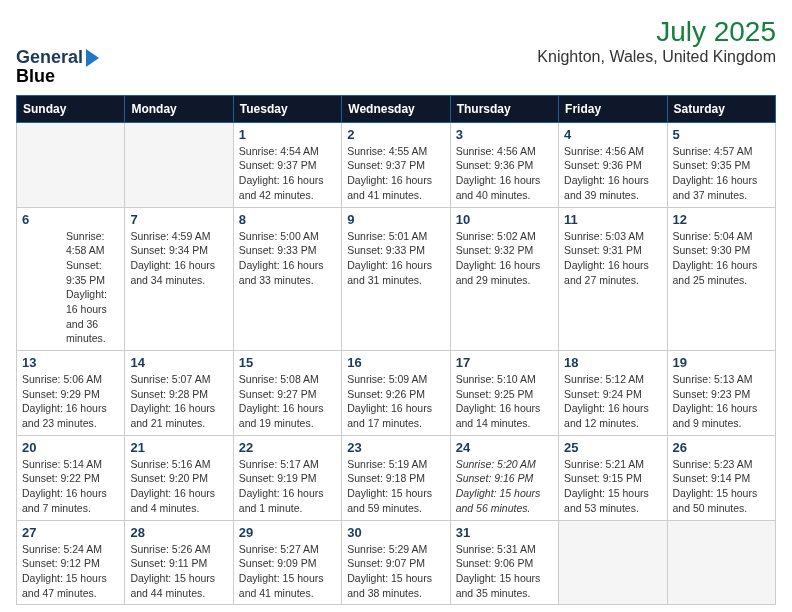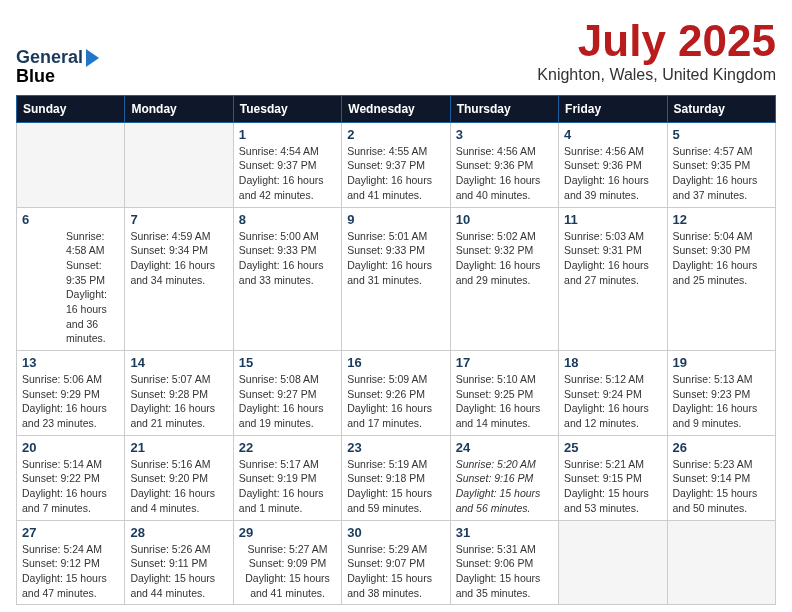--- a/index.html
+++ b/index.html
@@ -25,23 +25,23 @@
     .logo-text {
       font-size: 18px;
       font-weight: bold;
       color: #1a3a5c;
       line-height: 1.1;
     }
     .title-block {
       text-align: right;
     }
     .month-title {
-      font-size: 44px;
-      font-weight: bold;
-      color: #b91c1c;
+      font-size: 28px;
+      font-weight: normal;
+      color: #15803d;
     }
     .location-title {
       font-size: 16px;
       color: #333;
     }
     .calendar {
       width: 100%;
       border-collapse: collapse;
       font-size: 11px;
     }
@@ -318,21 +318,21 @@
         </td>
         <td>
           <span class="day-num">28</span>
           <div class="day-info" style="white-space: pre-line;">Sunrise: 5:26 AM
 Sunset: 9:11 PM
 Daylight: 15 hours
 and 44 minutes.</div>
         </td>
         <td>
           <span class="day-num">29</span>
-          <div class="day-info" style="white-space: pre-line; text-align: center;">Sunrise: 5:27 AM
+          <div class="day-info" style="white-space: pre-line;">Sunrise: 5:27 AM
 Sunset: 9:09 PM
 Daylight: 15 hours
 and 41 minutes.</div>
         </td>
         <td>
           <span class="day-num">30</span>
           <div class="day-info" style="white-space: pre-line;">Sunrise: 5:29 AM
 Sunset: 9:07 PM
 Daylight: 15 hours
 and 38 minutes.</div>

